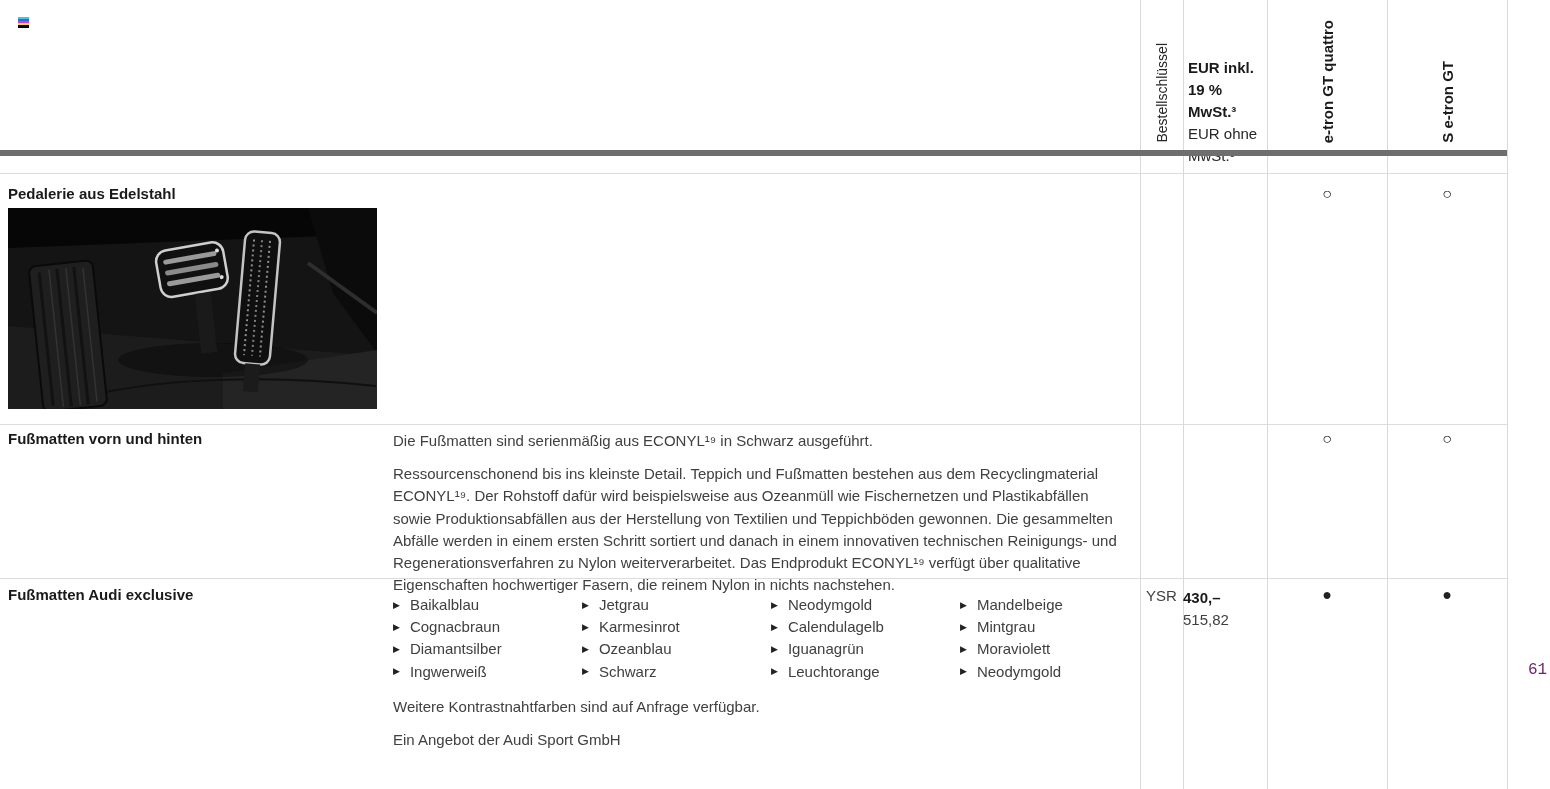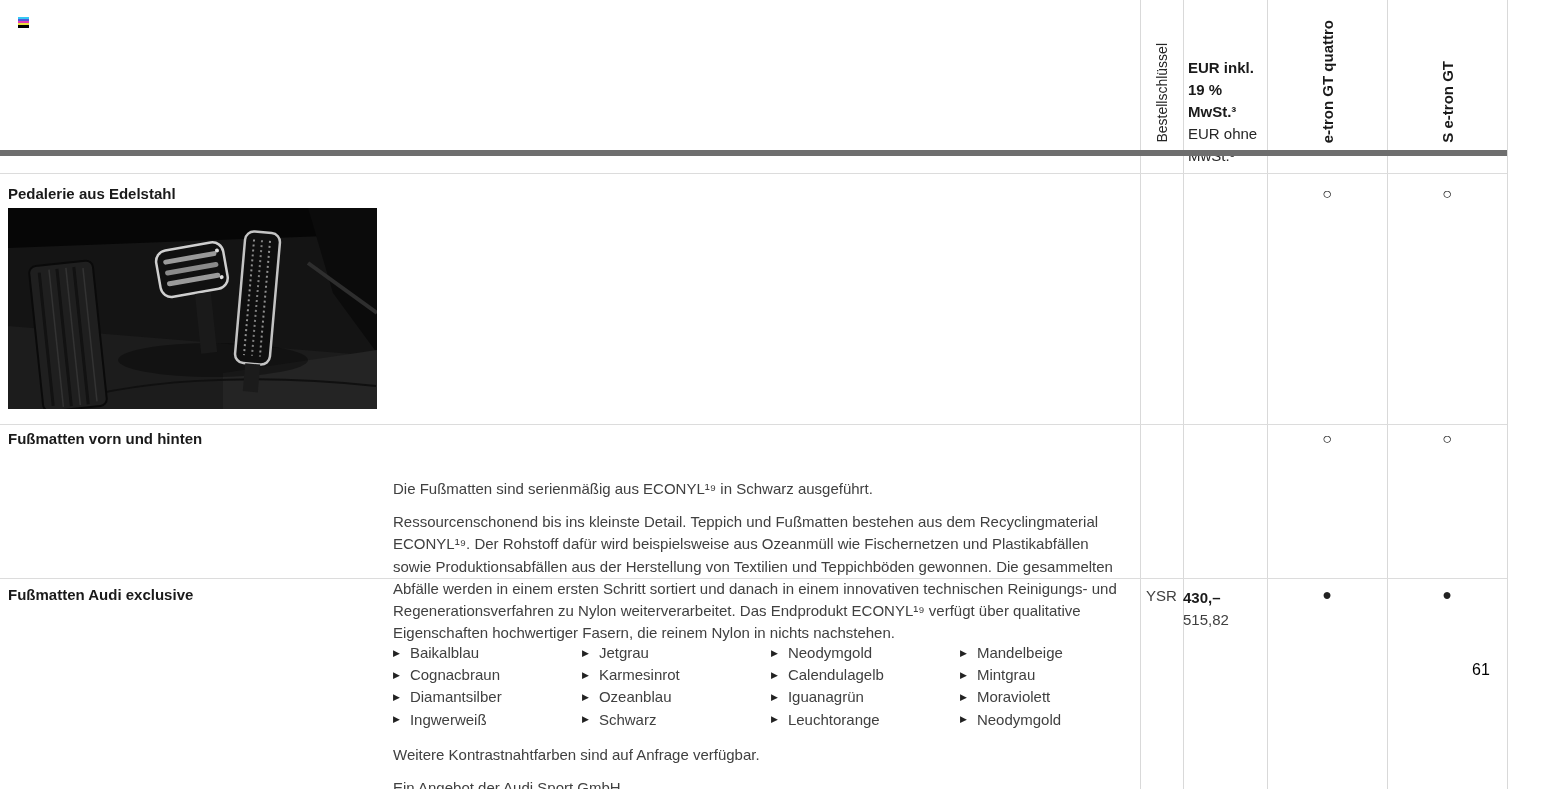--- a/index.html
+++ b/index.html
@@ -25,21 +25,21 @@
 
   
   .vlabel-box { position: absolute; top: 0; height: 143px; display: flex; justify-content: center; align-items: flex-end; z-index: 2; }
   .vlabel { writing-mode: vertical-rl; transform: rotate(180deg); white-space: nowrap; font-size: 14px; color: #262626; }
   .vlabel.bold { font-weight: bold; font-size: 15px; color: #1a1a1a; }
   .price-header { position: absolute; left: 1188px; top: 57px; width: 78px; font-size: 15px; line-height: 22px; color: #262626; }
   .price-header .ph-bold { font-weight: bold; color: #1a1a1a; }
 
   
   .row-label { position: absolute; left: 8px; font-size: 15px; font-weight: bold; color: #1a1a1a; white-space: nowrap; }
-  .desc-block { position: absolute; left: 393px; width: 737px; font-size: 15px; line-height: 22.2px; color: #404040; margin-top: 48px; }
+  .desc-block { position: absolute; left: 393px; width: 737px; font-size: 15px; line-height: 22.2px; color: #404040; }
   .desc-block p + p { margin-top: 11px; }
 
   .avail { position: absolute; width: 120px; text-align: center; font-size: 16px; line-height: 16px; color: #222; }
   .code-cell { position: absolute; left: 1140px; width: 43px; text-align: center; font-size: 15px; color: #404040; }
   .price-cell { position: absolute; left: 1183px; width: 84px; padding-right: 18px; font-size: 15px; line-height: 22px; }
   .price-cell .p-incl { font-weight: bold; color: #1a1a1a; }
 
   
   .color-grid {
     margin-top: 8px;
@@ -49,21 +49,21 @@
     grid-template-columns: repeat(4, 189px);
   }
   .color-item { display: flex; align-items: center; }
   .color-item .bullet { font-size: 9px; color: #222; margin-right: 10px; line-height: 1; }
   .note-1 { margin-top: 13px; }
   .note-2 { margin-top: 11px; }
 
   
   .pedal-img { position: absolute; left: 8px; top: 208px; width: 369px; height: 201px; overflow: hidden; }
 
-  .page-number { position: absolute; left: 1472px; top: 661px; font-size: 16px; color: #000000; }
+  .page-number { position: absolute; left: 1528px; top: 661px; font-size: 16px; color: #701a75; font-family: Liberation Mono, monospace; }
 </style>
 </head>
 <body>
 
 <div class="page">
 
   <div class="colorbar">
     <span style="background:#35c8f5"></span>
     <span style="background:#4f5bd5"></span>
     <span style="background:#e23bb4"></span>

